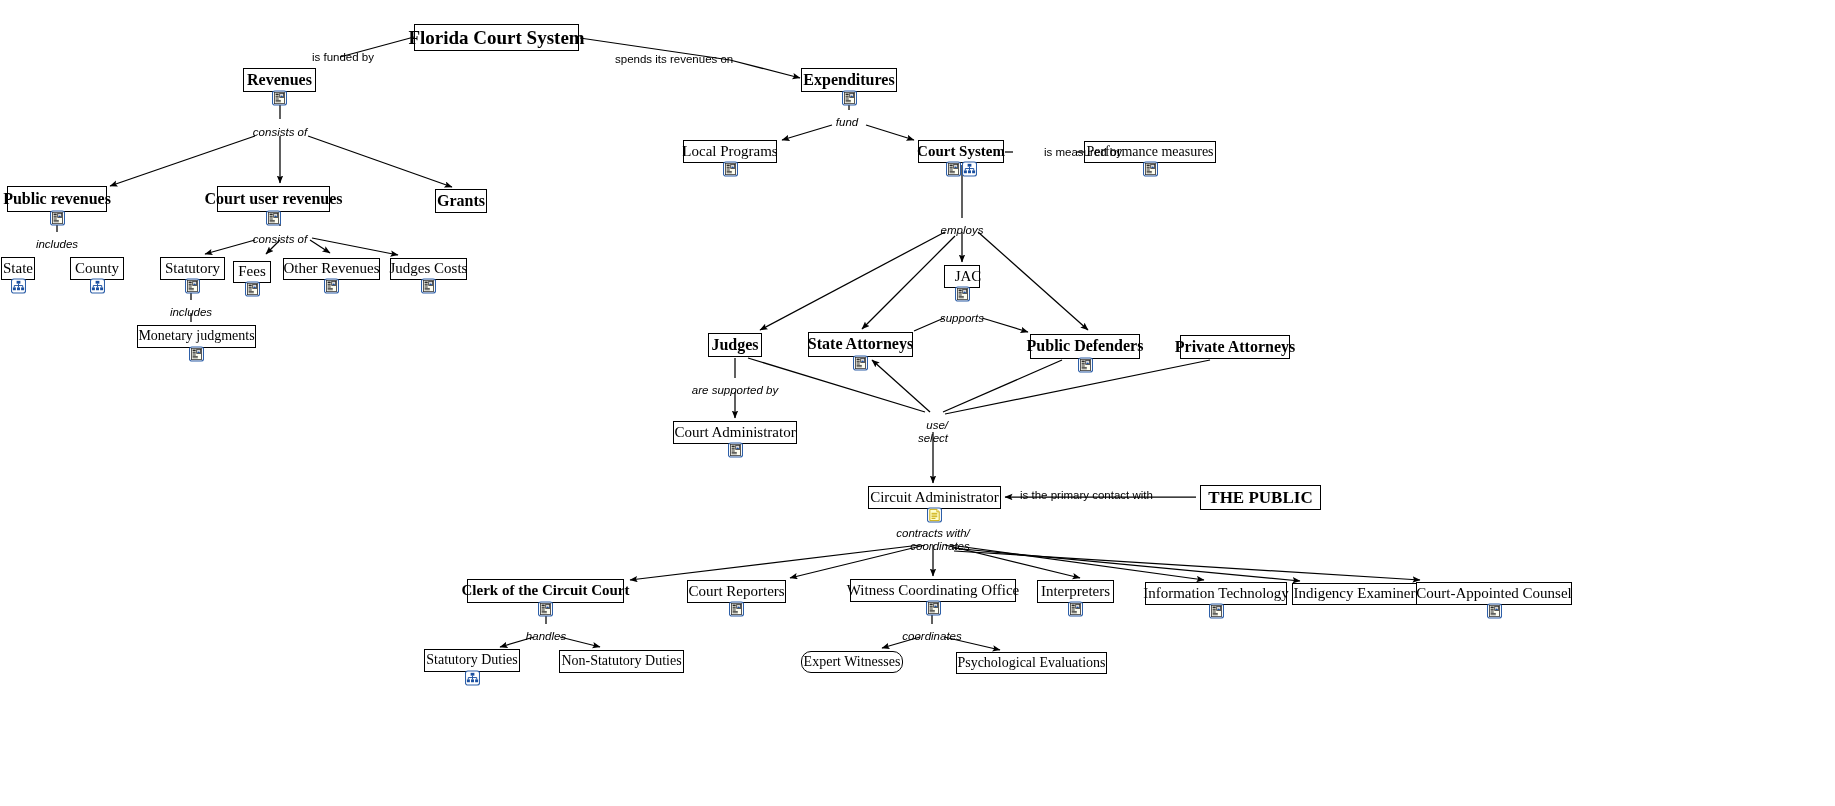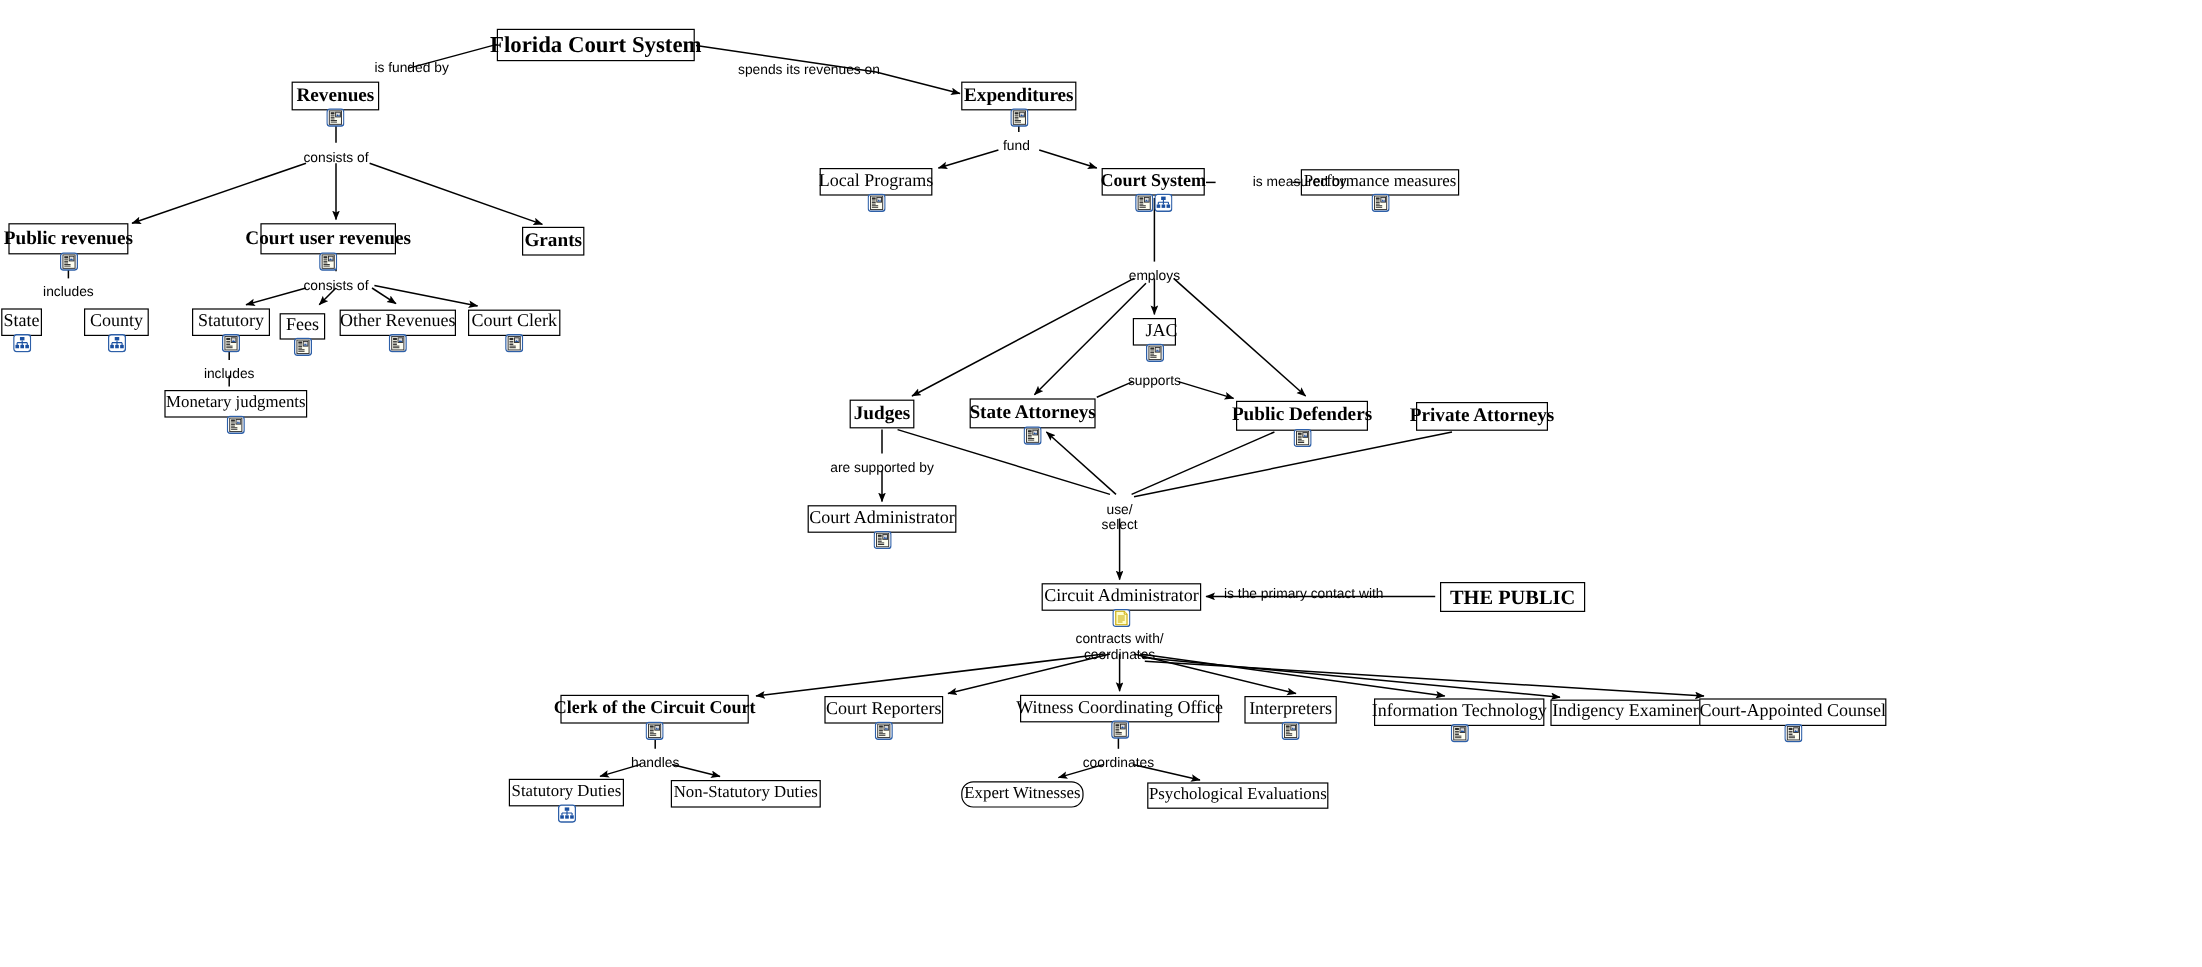--- a/index.html
+++ b/index.html
@@ -13,21 +13,21 @@
         box-sizing:border-box;white-space:nowrap;line-height:1.05;}
   .node.bold{font-weight:bold;}
   .node .txt{padding:0 6px;}
 
   .icons{position:absolute;left:0;right:0;top:100%;display:flex;
          justify-content:center;gap:1px;pointer-events:auto;}
   .ico{width:15px;height:16px;display:block;margin-top:-1px;}
 
   .lbl{position:absolute;font-family:"Liberation Sans",sans-serif;
        font-size:11.5px;color:#000;white-space:nowrap;line-height:1.15;}
-  .lbl.ctr{transform:translateX(-50%);text-align:center;}
+  .lbl.ctr{transform:translateX(-50%);text-align:right;font-style:italic;}
 </style>
 </head>
 <body>
 
 <div id="canvas">
 
   <svg class="edges" viewBox="0 0 1835 806">
     <defs>
       <marker id="ah" markerWidth="9" markerHeight="9" refX="7.5" refY="3.2" orient="auto" markerUnits="userSpaceOnUse">
         <path d="M0,0 L8,3.2 L0,6.4 L1.6,3.2 z" fill="#000"></path>
@@ -250,21 +250,21 @@
             <rect x="0.5" y="0.5" width="15" height="15" rx="2.5" fill="#fff" stroke="#2d5fa8" stroke-width="1.2"></rect>
             <rect x="2.6" y="2" width="10.8" height="12" fill="#fdfdf0" stroke="#3a3a3a" stroke-width="0.9"></rect>
             <rect x="3.8" y="3.2" width="3.4" height="2" fill="#2b2b2b"></rect>
             <path d="M3.8 6.4 H7.2 M3.8 7.8 H7.2 M3.8 9.2 H7.2 M3.8 10.6 H9.4 M3.8 12 H9.4" stroke="#2b2b2b" stroke-width="0.85"></path>
             <rect x="8.2" y="3.2" width="4.2" height="4.2" fill="#d8d8d8" stroke="#2b2b2b" stroke-width="0.8"></rect>
             <path d="M8.6 6.9 L9.9 5.1 L10.9 6.3 L11.6 5.5 L12 6.9 Z" fill="#1a4fa0"></path>
           </svg>
         </div>
       </div>
       <div class="node" style="left: 390px; top: 258px; width: 77px; height: 22px; font-size: 15px;">
-        <span class="txt">Court Clerk</span>
+        <span class="txt">Judges Costs</span>
         <div class="icons">
           <svg class="ico" viewBox="0 0 16 16">
             <rect x="0.5" y="0.5" width="15" height="15" rx="2.5" fill="#fff" stroke="#2d5fa8" stroke-width="1.2"></rect>
             <rect x="2.6" y="2" width="10.8" height="12" fill="#fdfdf0" stroke="#3a3a3a" stroke-width="0.9"></rect>
             <rect x="3.8" y="3.2" width="3.4" height="2" fill="#2b2b2b"></rect>
             <path d="M3.8 6.4 H7.2 M3.8 7.8 H7.2 M3.8 9.2 H7.2 M3.8 10.6 H9.4 M3.8 12 H9.4" stroke="#2b2b2b" stroke-width="0.85"></path>
             <rect x="8.2" y="3.2" width="4.2" height="4.2" fill="#d8d8d8" stroke="#2b2b2b" stroke-width="0.8"></rect>
             <path d="M8.6 6.9 L9.9 5.1 L10.9 6.3 L11.6 5.5 L12 6.9 Z" fill="#1a4fa0"></path>
           </svg>
         </div>

